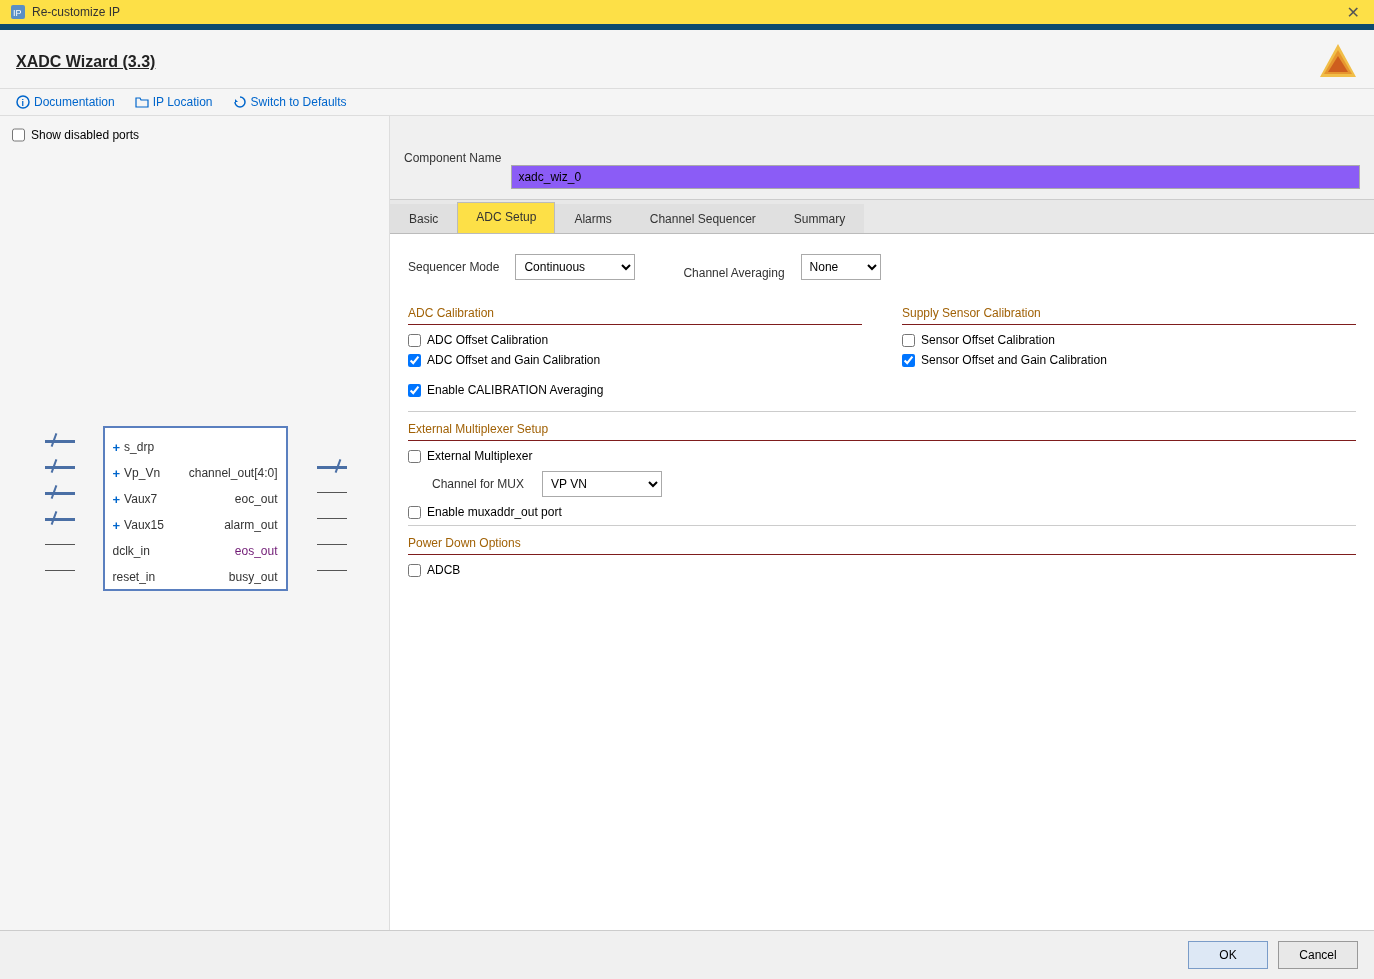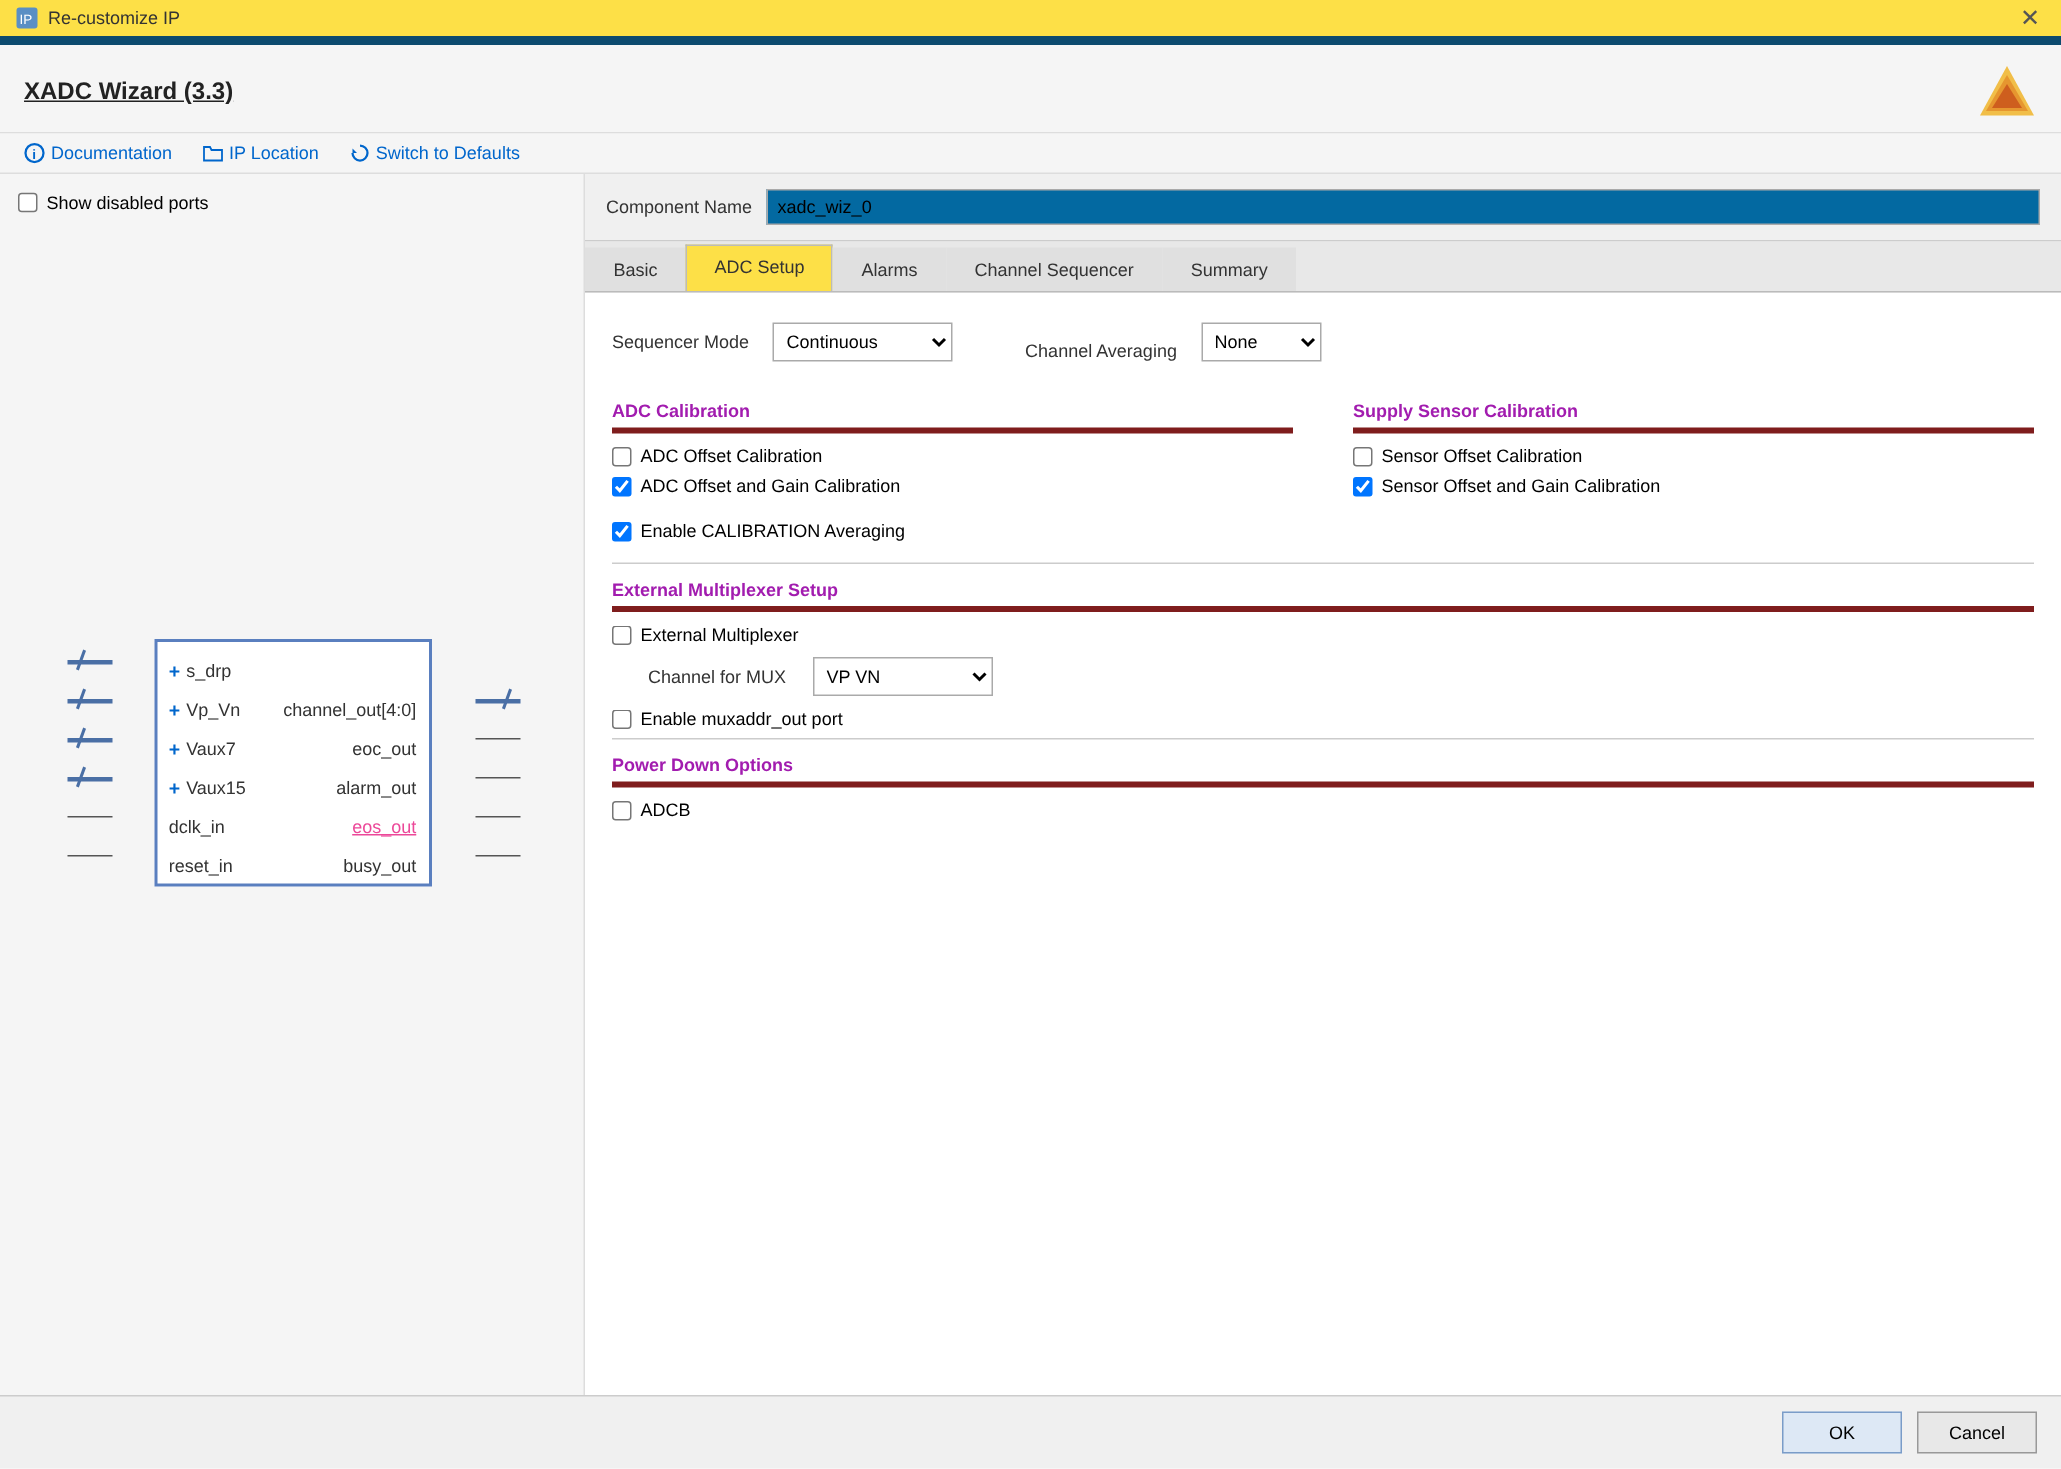--- a/index.html
+++ b/index.html
@@ -143,23 +143,24 @@
       gap: 10px;
       padding: 10px 14px;
       background: #f0f0f0;
       border-bottom: 1px solid #ccc;
     }
     .component-name-label { font-size: 12px; color: #333; }
     .component-name-input {
       flex: 1;
       height: 24px;
       border: 1px solid #aaa;
-      background: #0369a1;
+      background: #8b5cf6;
       padding: 0 6px;
       font-size: 12px;
+      margin-top: 39px;
     }
 
     
     .tabs-bar {
       display: flex;
       background: #e8e8e8;
       border-bottom: 1px solid #bbb;
       padding: 0 0;
     }
     .tab {
@@ -199,24 +200,24 @@
       border: 1px solid #aaa;
       background: white;
       font-size: 12px;
       padding: 0 4px;
       cursor: pointer;
     }
 
     
     .section-header {
       font-size: 12px;
-      font-weight: bold;
-      color: #a21caf;
+      font-weight: normal;
+      color: #a16207;
       margin: 10px 0 8px 0;
-      border-bottom: 4px solid #7f1d1d;
+      border-bottom: 1px solid #7f1d1d;
       padding-bottom: 4px;
     }
 
     
     .two-col {
       display: flex;
       gap: 40px;
       margin-bottom: 10px;
     }
     .col { flex: 1; }
@@ -408,21 +409,21 @@
             </div>
             <div class="port-row" style="position: absolute; top: 84px; left: 8px; right: 8px; height: 26px; display: flex; align-items: center; justify-content: space-between;">
               <div class="port-left">
                 <span style="color:#0066cc; font-weight:bold; font-size:13px;">+</span>
                 <span style="font-size:12px; color:#333;">Vaux15</span>
               </div>
               <span style="font-size:12px; color:#333;">alarm_out</span>
             </div>
             <div class="port-row" style="position: absolute; top: 110px; left: 8px; right: 8px; height: 26px; display: flex; align-items: center; justify-content: space-between;">
               <span style="font-size:12px; color:#333;">dclk_in</span>
-              <span style="font-size:12px; color:#ec4899;text-decoration:underline;">eos_out</span>
+              <span style="font-size:12px; color:#701a75;">eos_out</span>
             </div>
             <div class="port-row" style="position: absolute; top: 136px; left: 8px; right: 8px; height: 26px; display: flex; align-items: center; justify-content: space-between;">
               <span style="font-size:12px; color:#333;">reset_in</span>
               <span style="font-size:12px; color:#333;">busy_out</span>
             </div>
           </div>
 
           <div style="position: absolute; right: 0; top: 0; width: 70px; height: 100%;">
 
             <div style="position: absolute; top: 40px; right: 8px; display: flex; align-items: center; justify-content: flex-end;">

